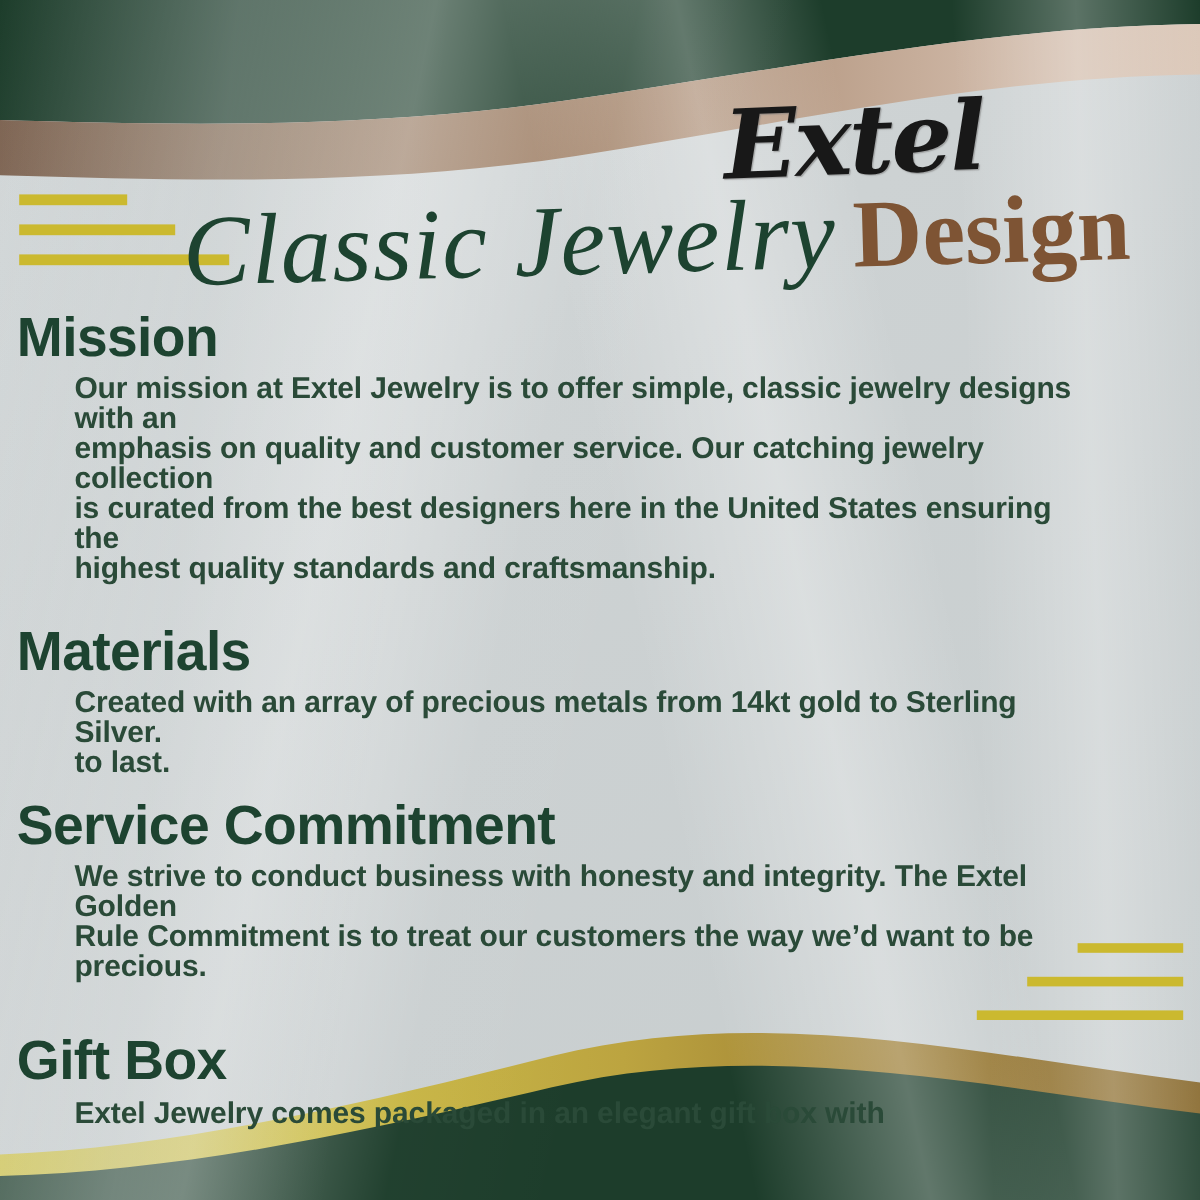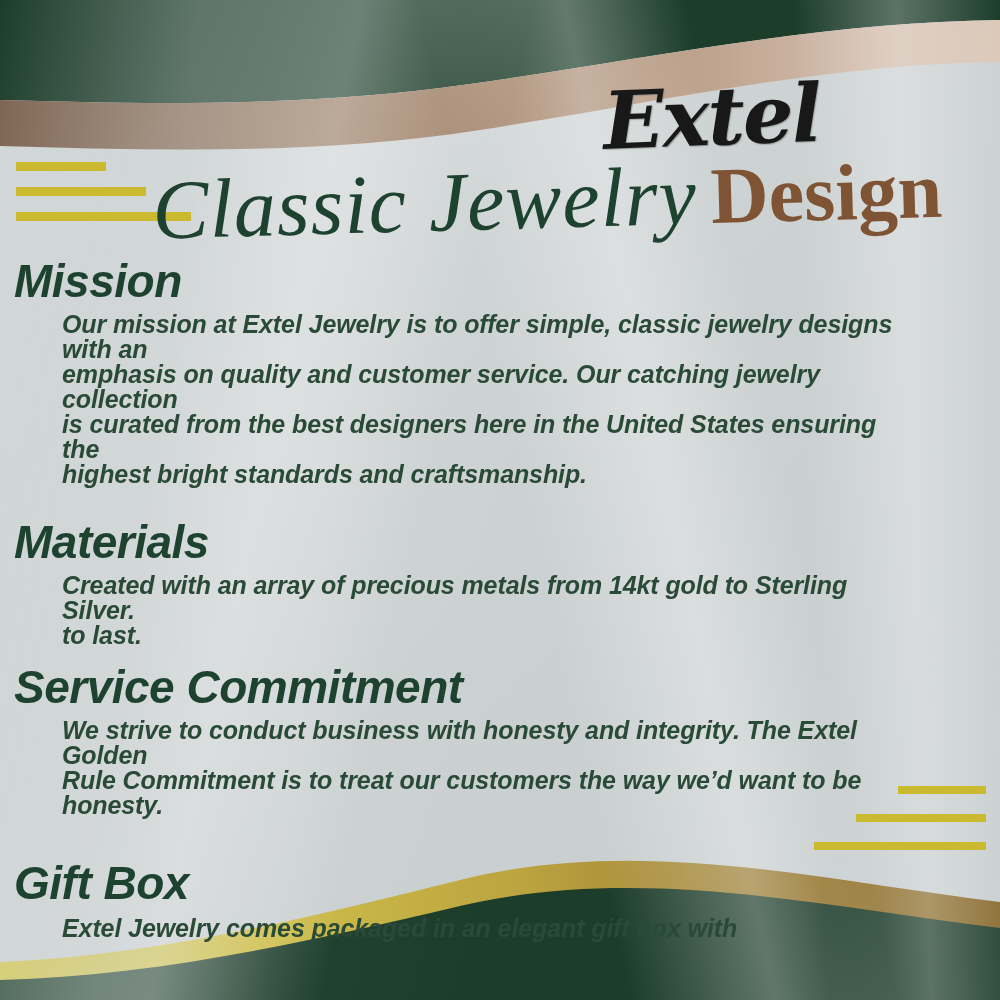--- a/index.html
+++ b/index.html
@@ -93,21 +93,20 @@
     margin-left: 14px;
     vertical-align: baseline;
   }
 
   
   .content {
     position: absolute;
     left: 0;
     top: 252px;
     width: 944px;
-    font-style: italic;
   }
   .section {
     margin-bottom: 6px;
   }
   .section-heading {
     font-family: "Liberation Sans", sans-serif;
     font-weight: 700;
     font-size: 46px;
     line-height: 58px;
     color: #1D4330;
@@ -201,38 +200,38 @@
   </div>
 
   <div class="content">
 
     <div class="section sec-mission">
       <h2 class="section-heading">Mission</h2>
       <div class="section-body">
         <span class="ln">Our mission at Extel Jewelry is to offer simple, classic jewelry designs with an</span>
         <span class="ln">emphasis on quality and customer service. Our catching jewelry collection</span>
         <span class="ln">is curated from the best designers here in the United States ensuring the</span>
-        <span class="ln">highest bright standards and craftsmanship.</span>
+        <span class="ln">highest quality standards and craftsmanship.</span>
       </div>
     </div>
 
     <div class="section sec-materials">
       <h2 class="section-heading">Materials</h2>
       <div class="section-body">
         <span class="ln">Created with an array of precious metals from 14kt gold to Sterling Silver.</span>
         <span class="ln">to last.</span>
       </div>
     </div>
 
     <div class="section sec-service">
       <h2 class="section-heading">Service Commitment</h2>
       <div class="section-body">
         <span class="ln">We strive to conduct business with honesty and integrity. The Extel Golden</span>
         <span class="ln">Rule Commitment is to treat our customers the way we’d want to be</span>
-        <span class="ln">honesty.</span>
+        <span class="ln">precious.</span>
       </div>
     </div>
 
     <div class="section sec-giftbox">
       <h2 class="section-heading">Gift Box</h2>
       <div class="section-body">
         <span class="ln">Extel Jewelry comes packaged in an elegant gift box with</span>
       </div>
     </div>
 

